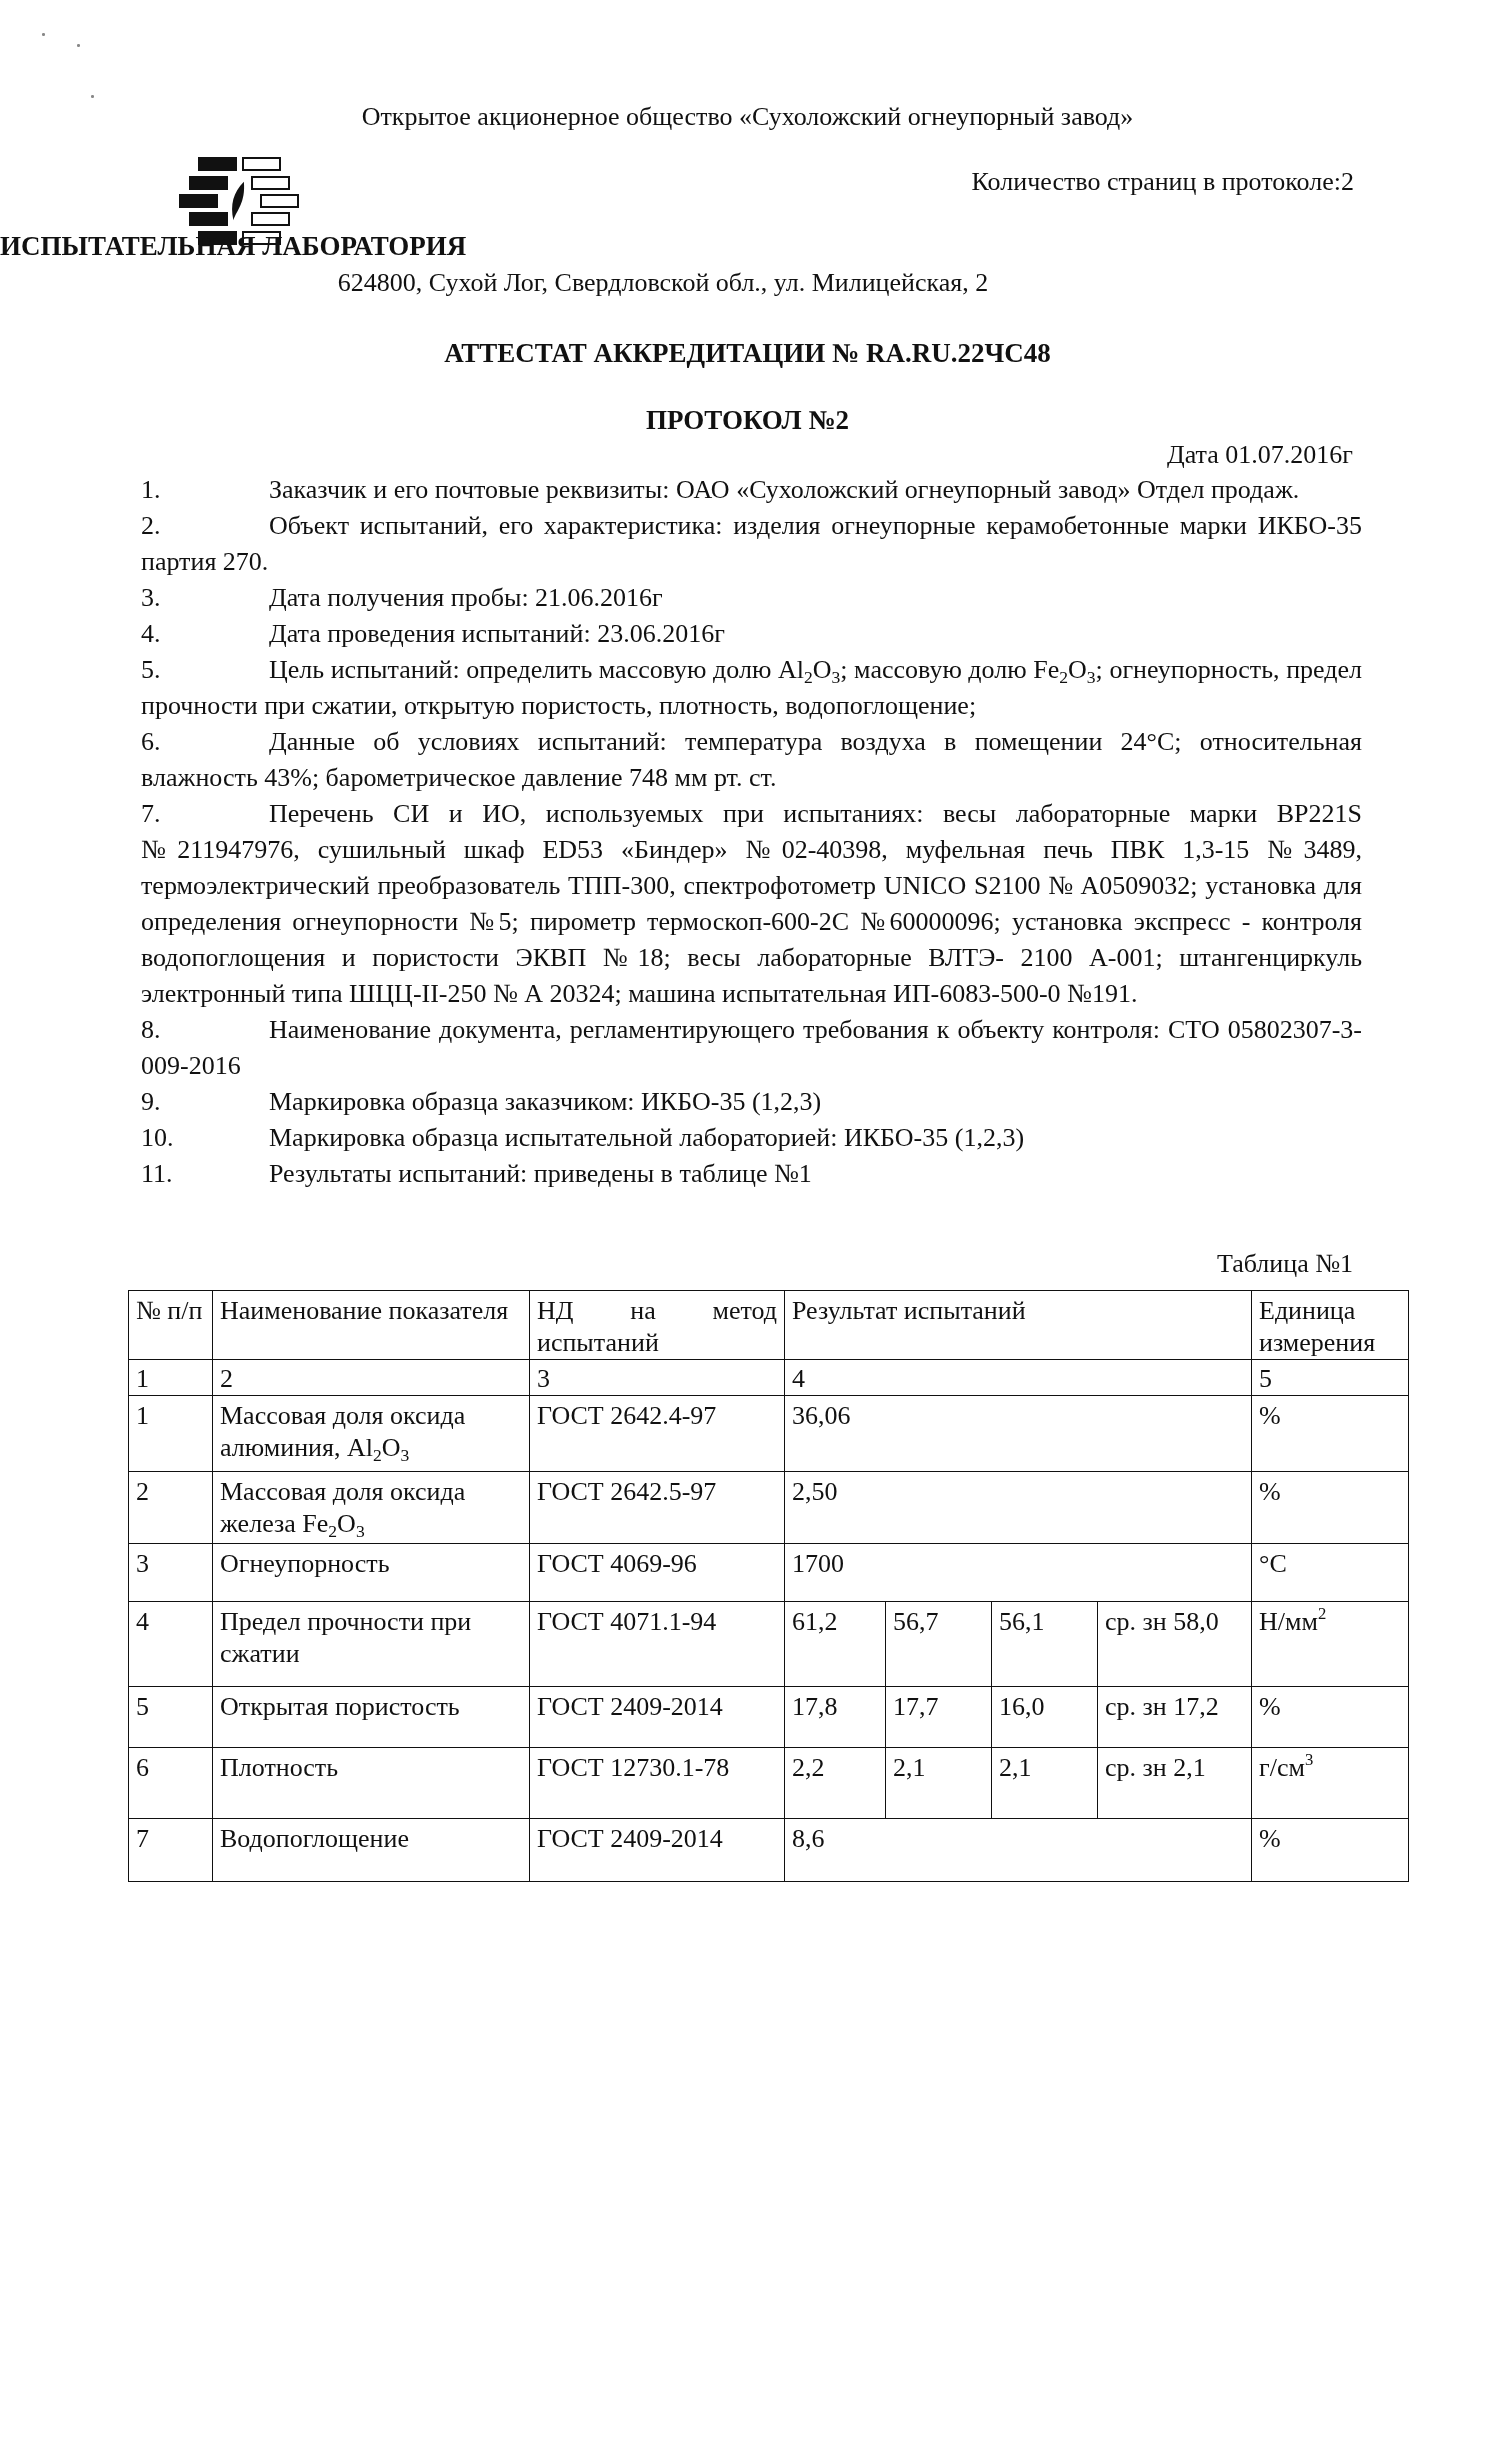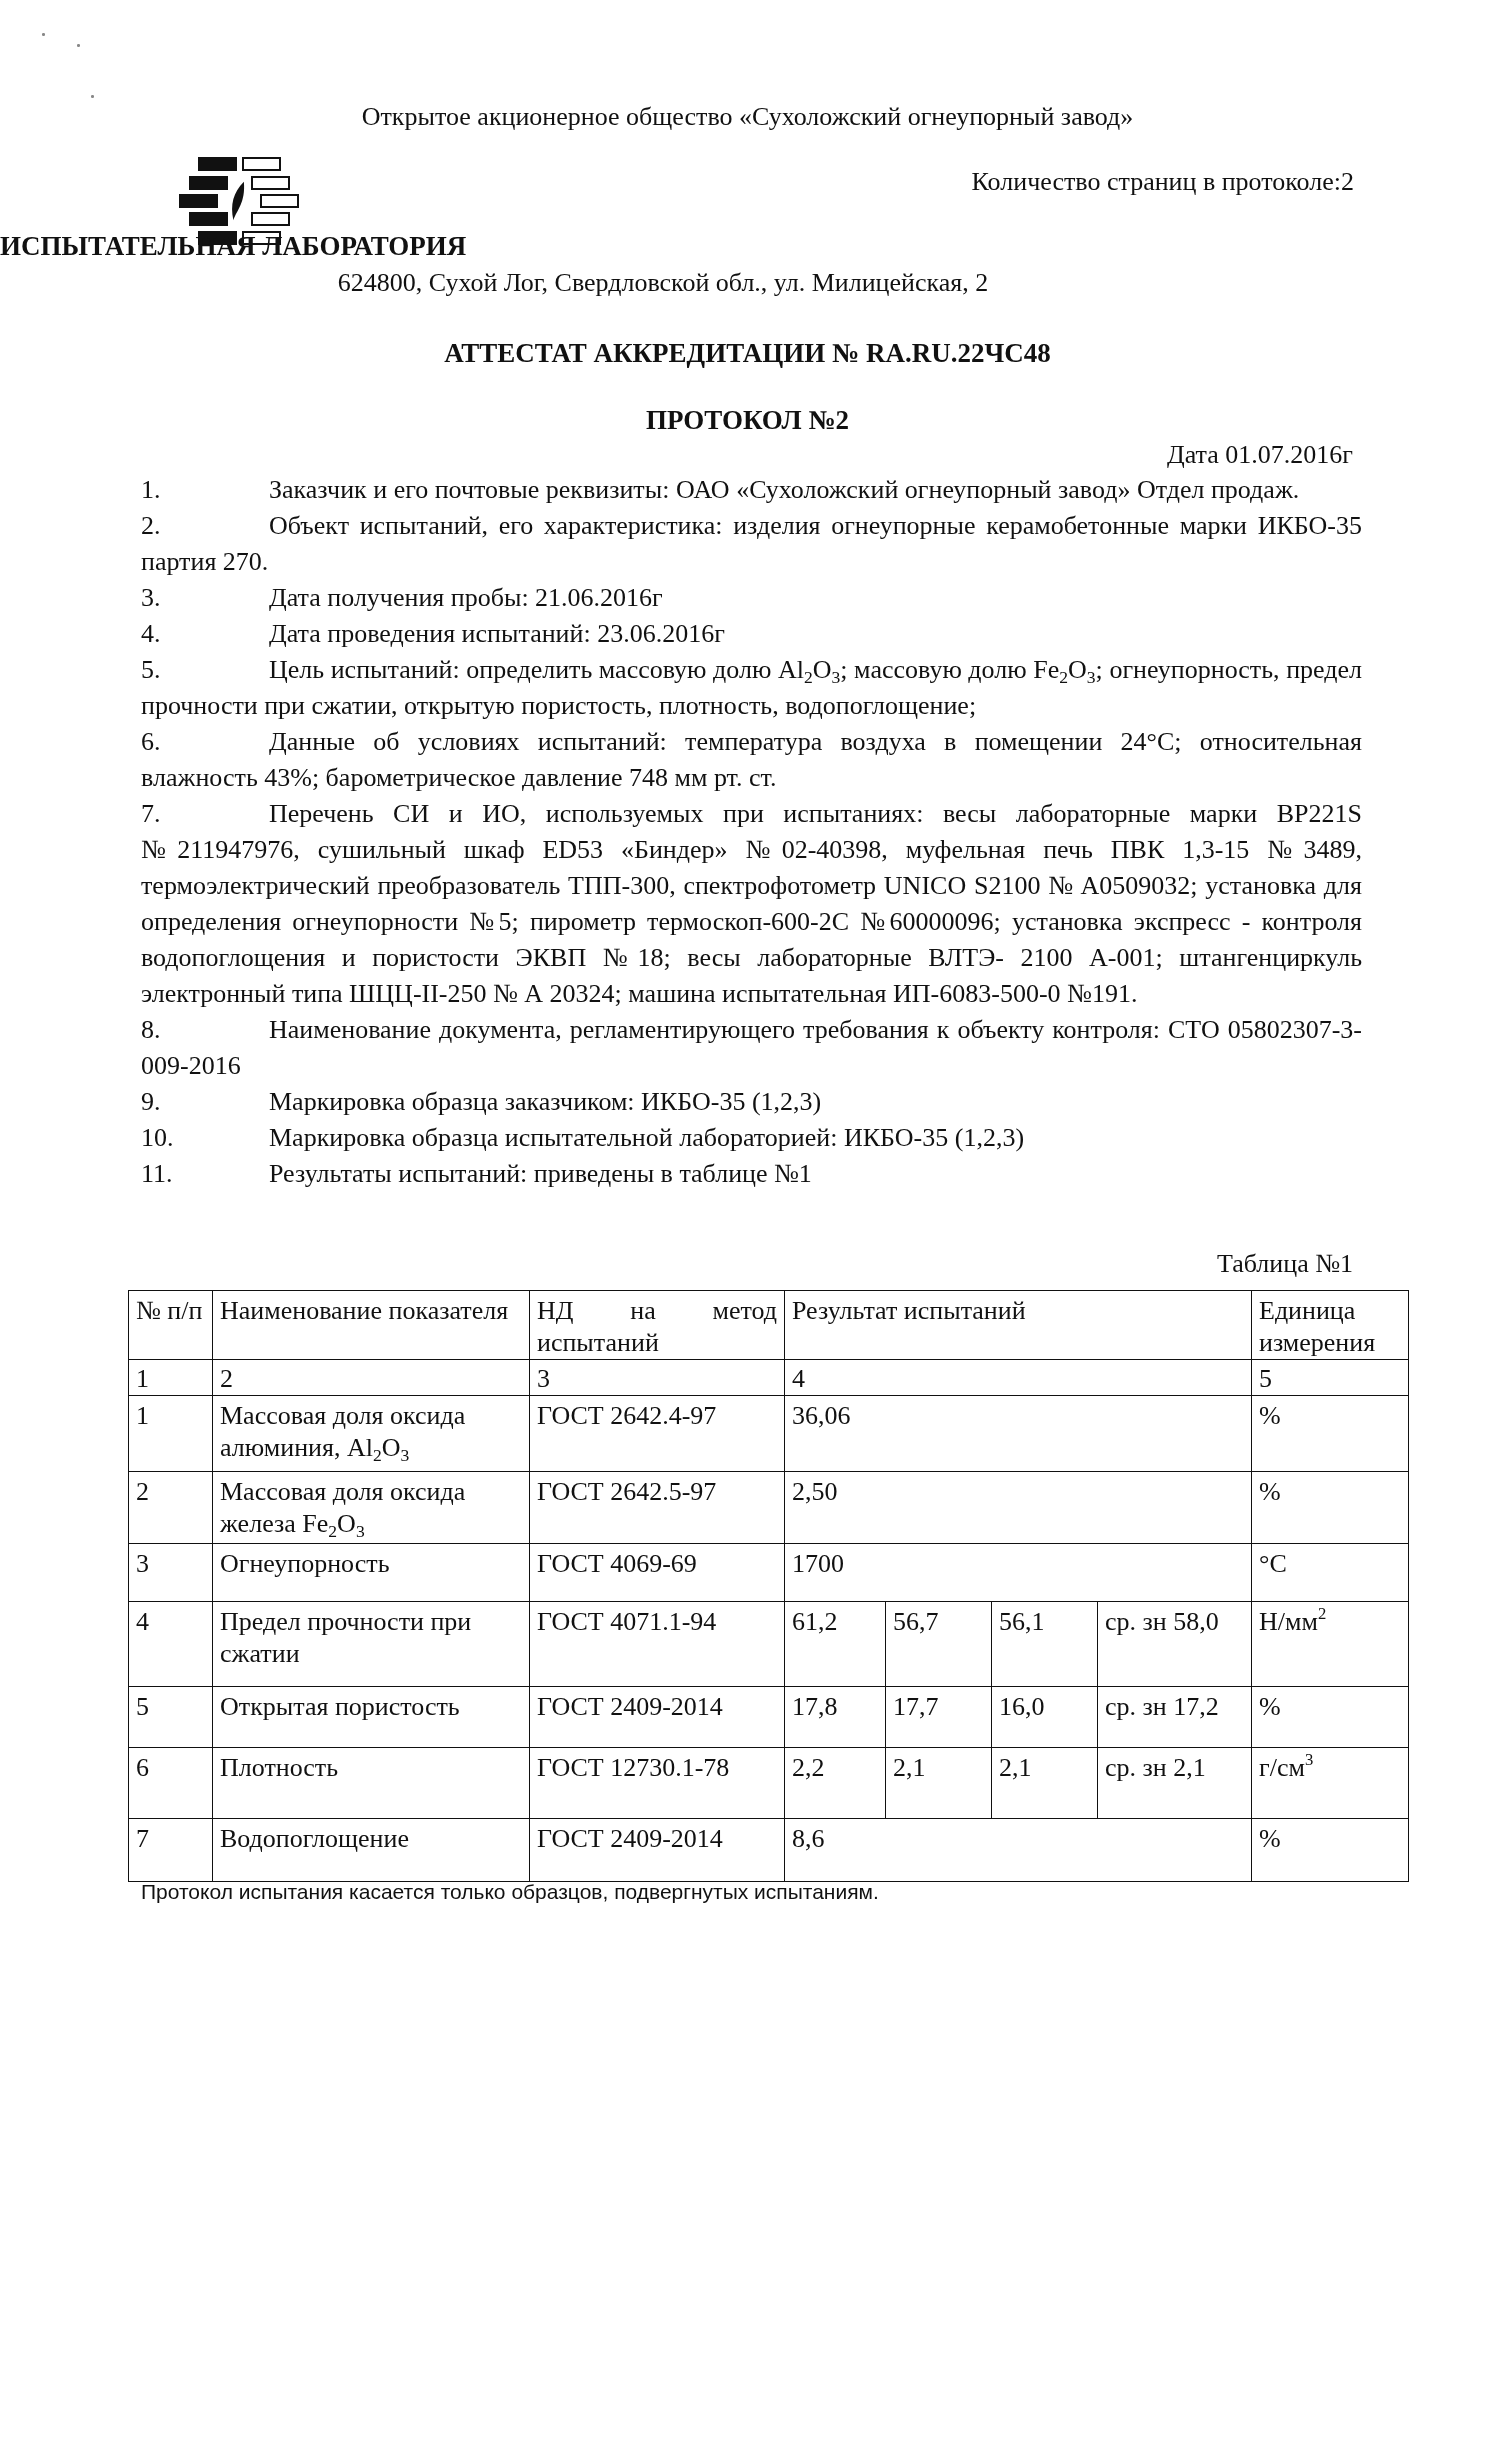--- a/index.html
+++ b/index.html
@@ -152,21 +152,21 @@
   <tr style="height:72px">
     <td>2</td>
     <td><span>Массовая доля оксида железа Fe</span><sub>2</sub><span>O</span><sub>3</sub></td>
     <td>ГОСТ 2642.5-97</td>
     <td colspan="4">2,50</td>
     <td>%</td>
   </tr>
   <tr style="height:58px">
     <td>3</td>
     <td>Огнеупорность</td>
-    <td>ГОСТ 4069-69</td>
+    <td>ГОСТ 4069-96</td>
     <td colspan="4">1700</td>
     <td>°С</td>
   </tr>
   <tr style="height:85px">
     <td>4</td>
     <td>Предел прочности при сжатии</td>
     <td>ГОСТ 4071.1-94</td>
     <td>61,2</td>
     <td>56,7</td>
     <td>56,1</td>
@@ -197,15 +197,14 @@
     <td>7</td>
     <td>Водопоглощение</td>
     <td>ГОСТ 2409-2014</td>
     <td colspan="4">8,6</td>
     <td>%</td>
   </tr>
 </tbody>
   </table>
 
 <div class="footer">
-  <div>Протокол испытания касается только образцов, подвергнутых испытаниям.</div>
 </div>
 
 
 </body></html>

